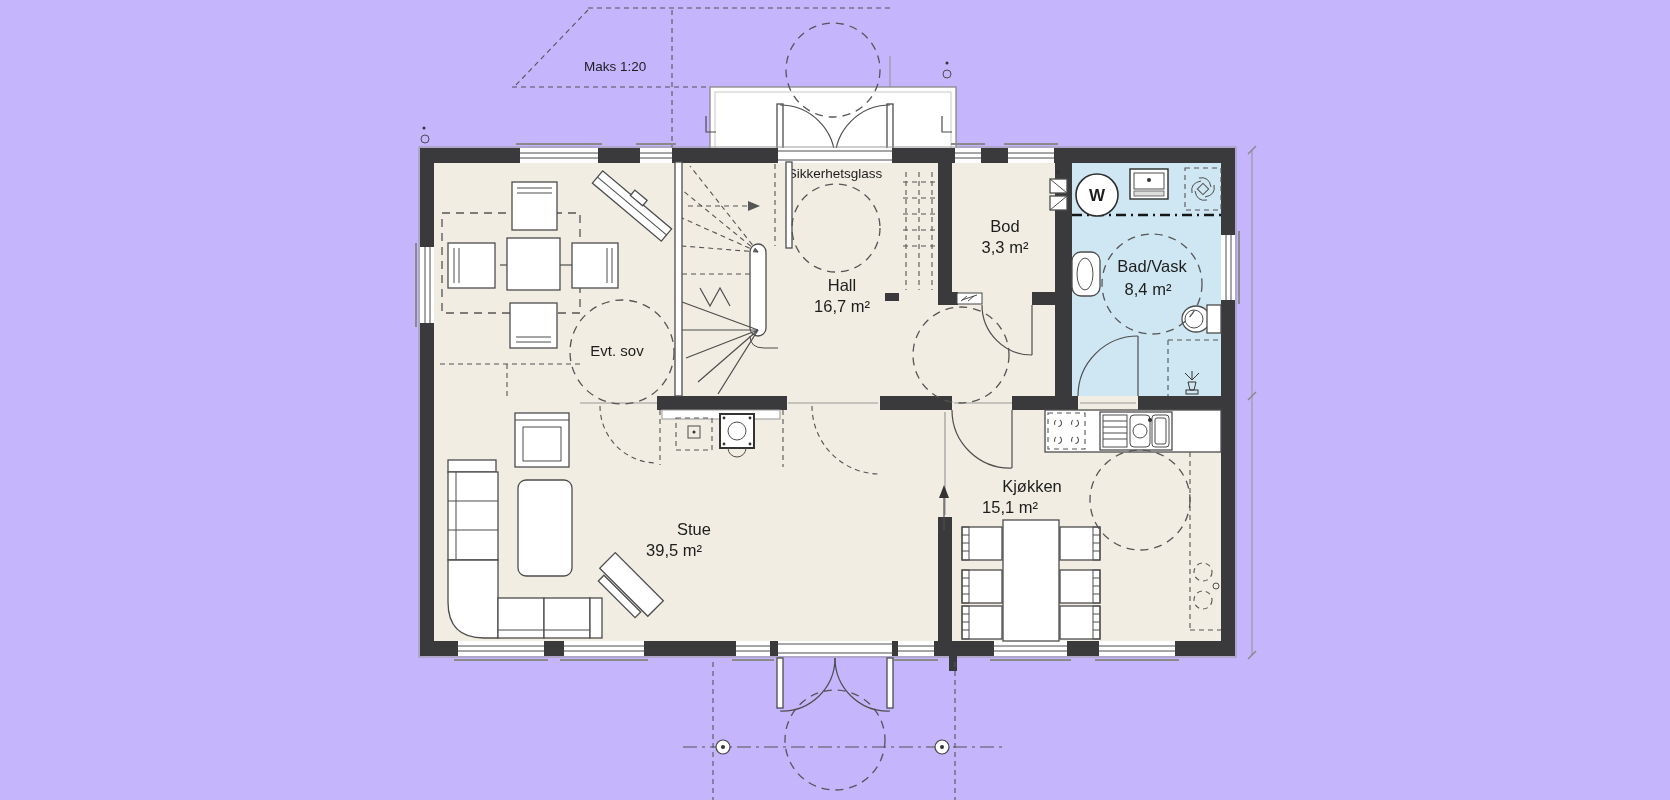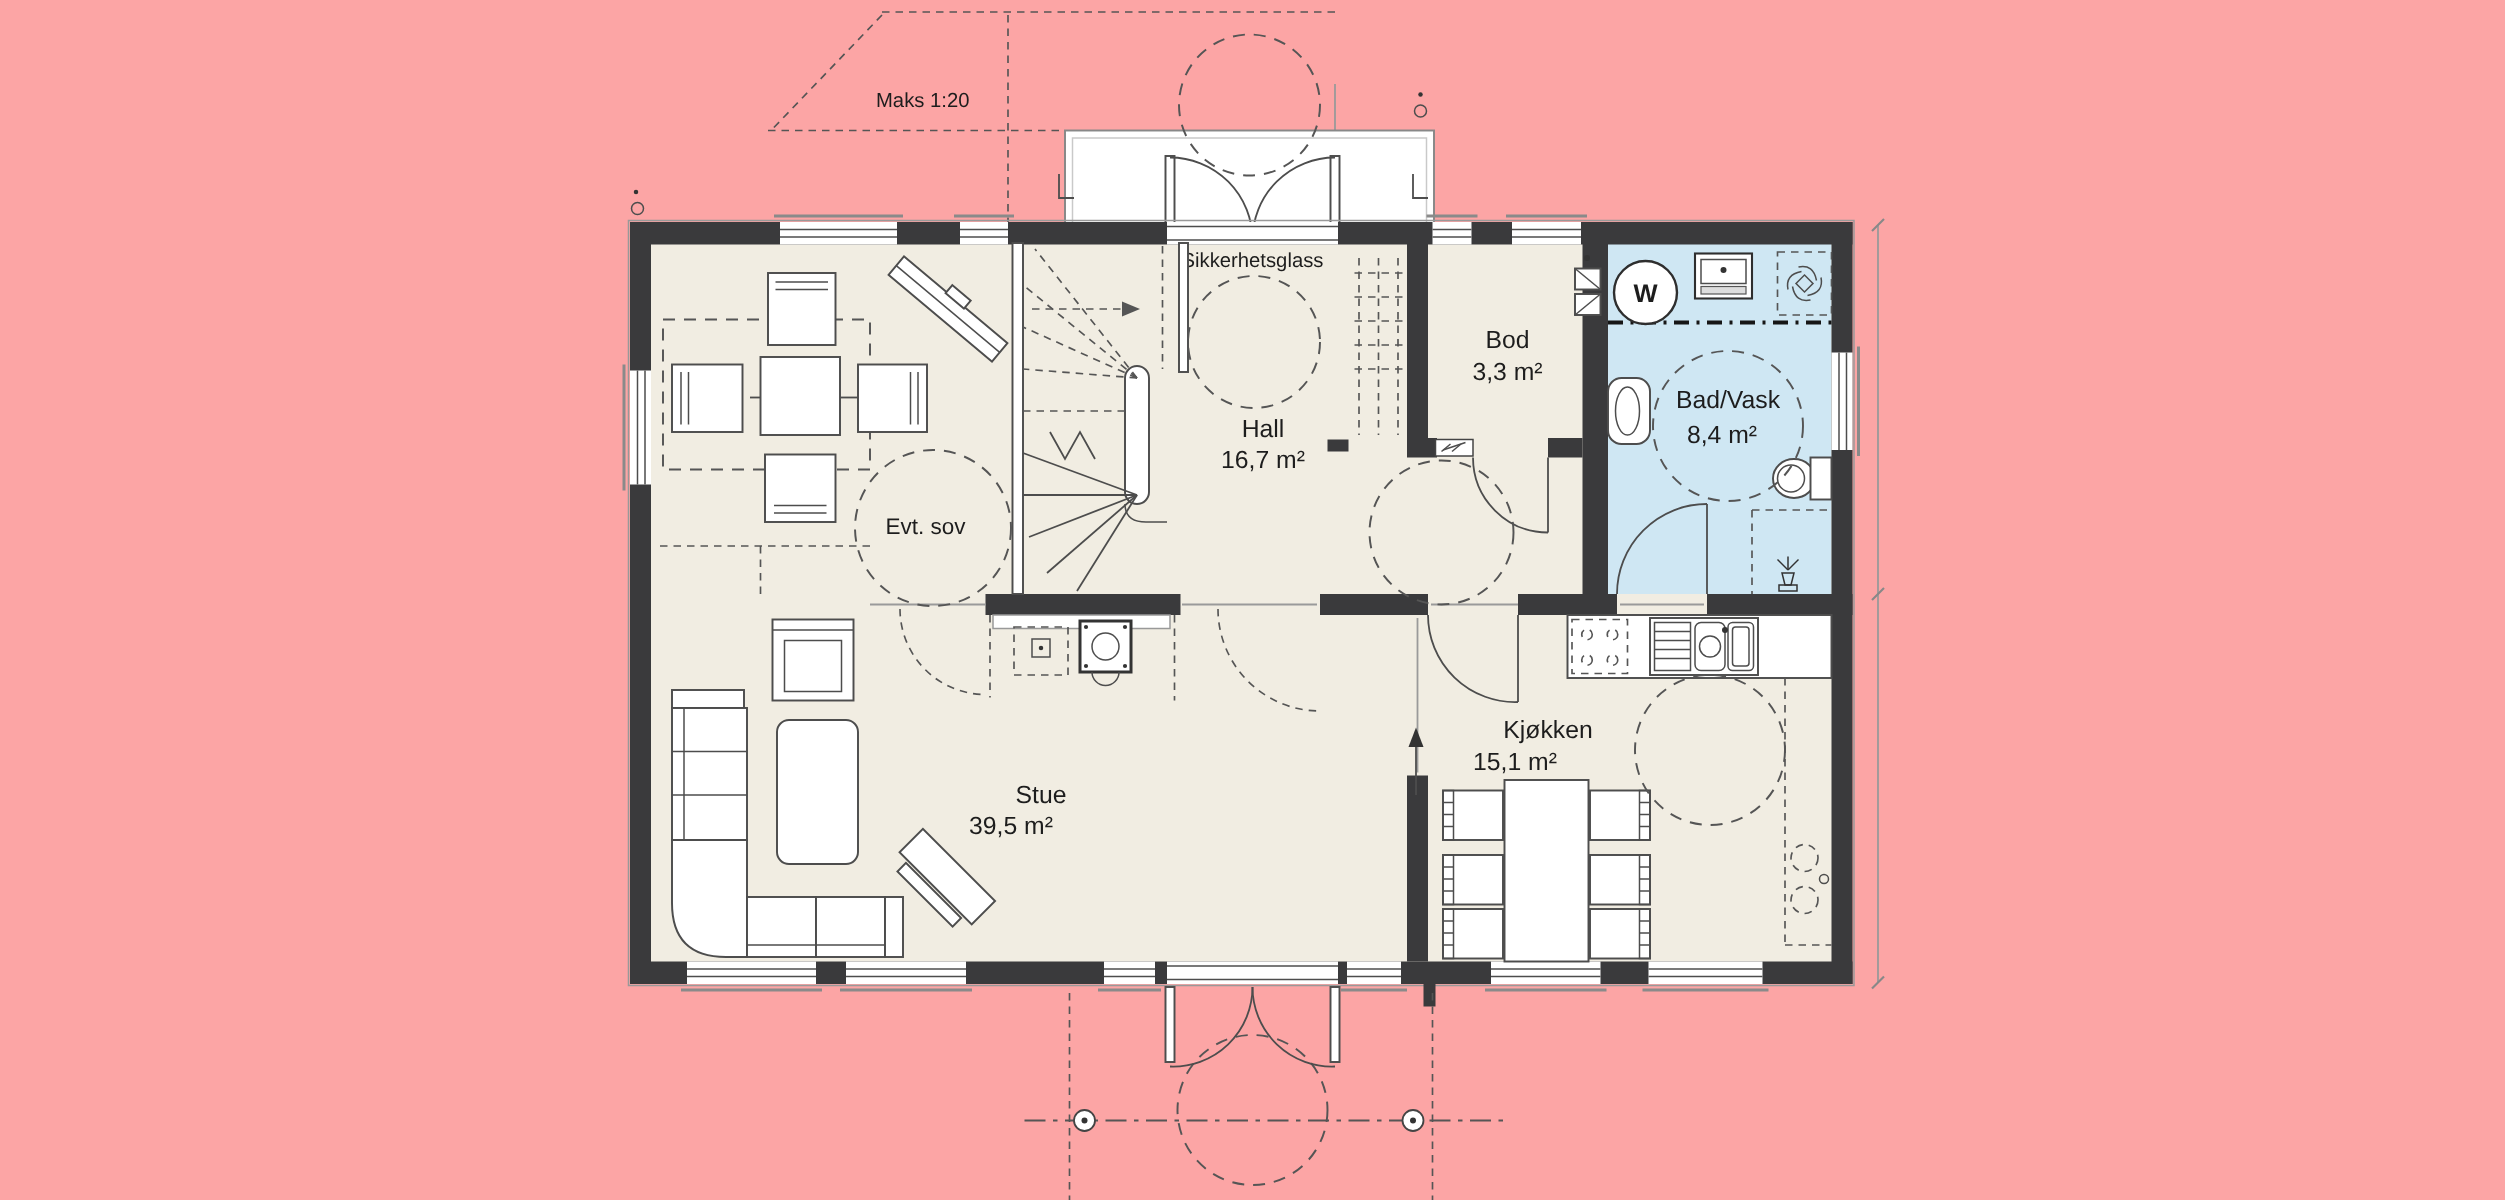--- a/index.html
+++ b/index.html
@@ -1,16 +1,16 @@
 <!DOCTYPE html>
 <html><head>
 <meta charset="utf-8">
 <style>
   html,body{margin:0;padding:0;background:#fff;}
-  .stage{position:relative;width:1670px;height:800px;background:#fca5a5;overflow:hidden;
+  .stage{position:relative;width:1670px;height:800px;background:#c4b5fd;overflow:hidden;
          font-family:"Liberation Sans",sans-serif;}
   svg{display:block;}
   .wall{fill:#3a3a3c;stroke:none;}
   .floor{fill:#f1ede2;}
   .bathfloor{fill:#cfe7f3;}
   .outline{fill:none;stroke:#999;stroke-width:1;}
   .furn{fill:#fff;stroke:#4d4d4d;stroke-width:1.3;}
   .furn-thin{fill:none;stroke:#4d4d4d;stroke-width:1;}
   .thin{fill:none;stroke:#4d4d4d;stroke-width:1.2;}
   .lite{fill:none;stroke:#9a9a9a;stroke-width:1.2;}

